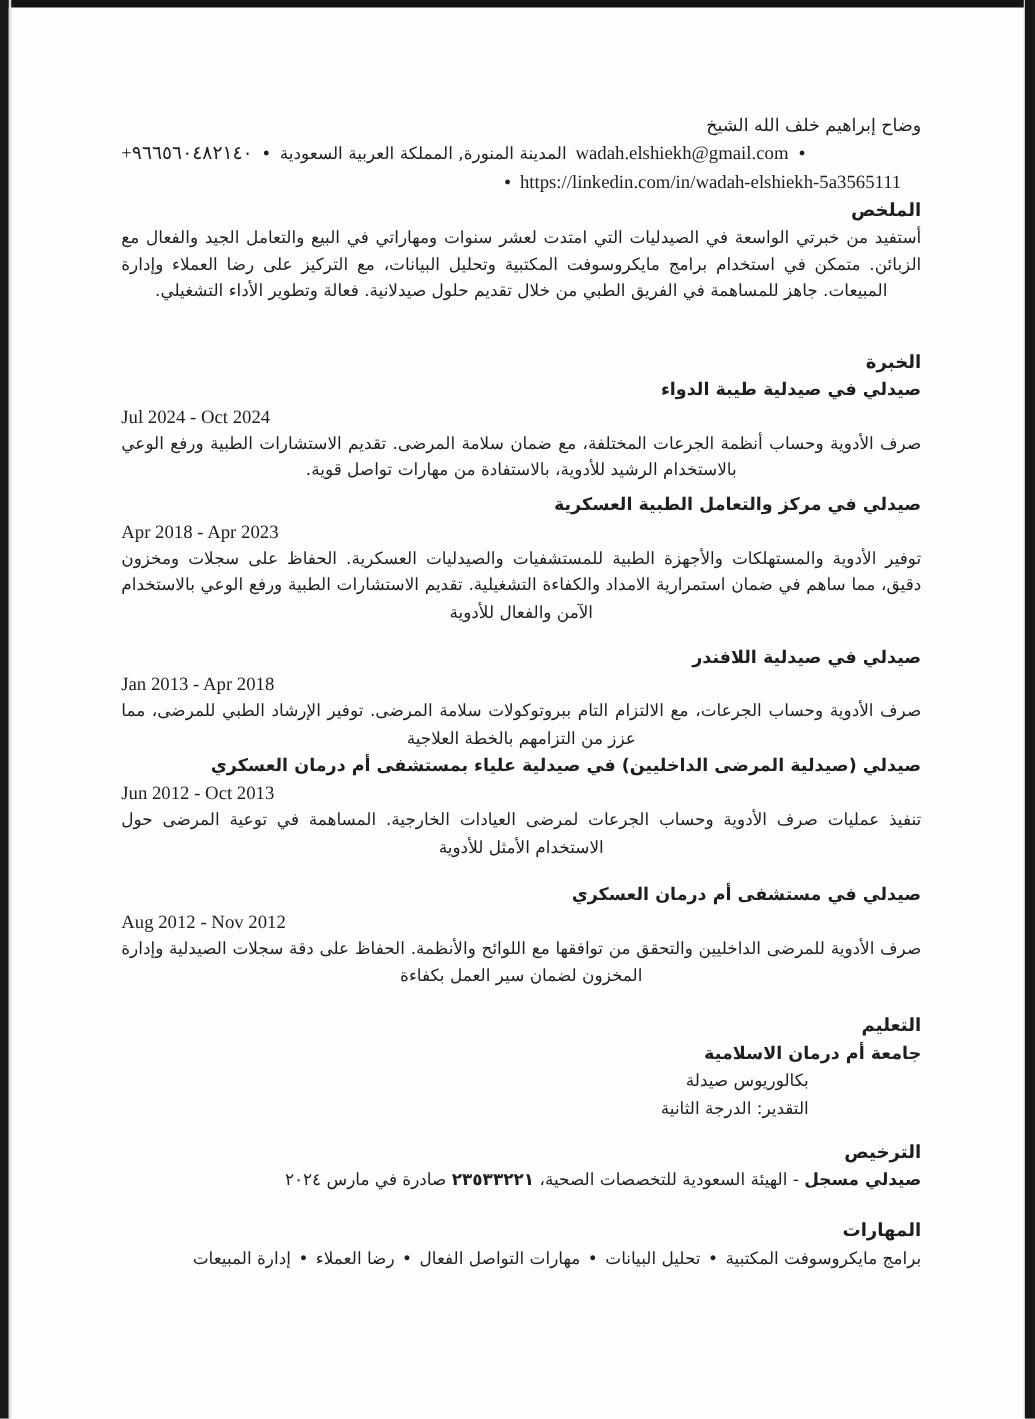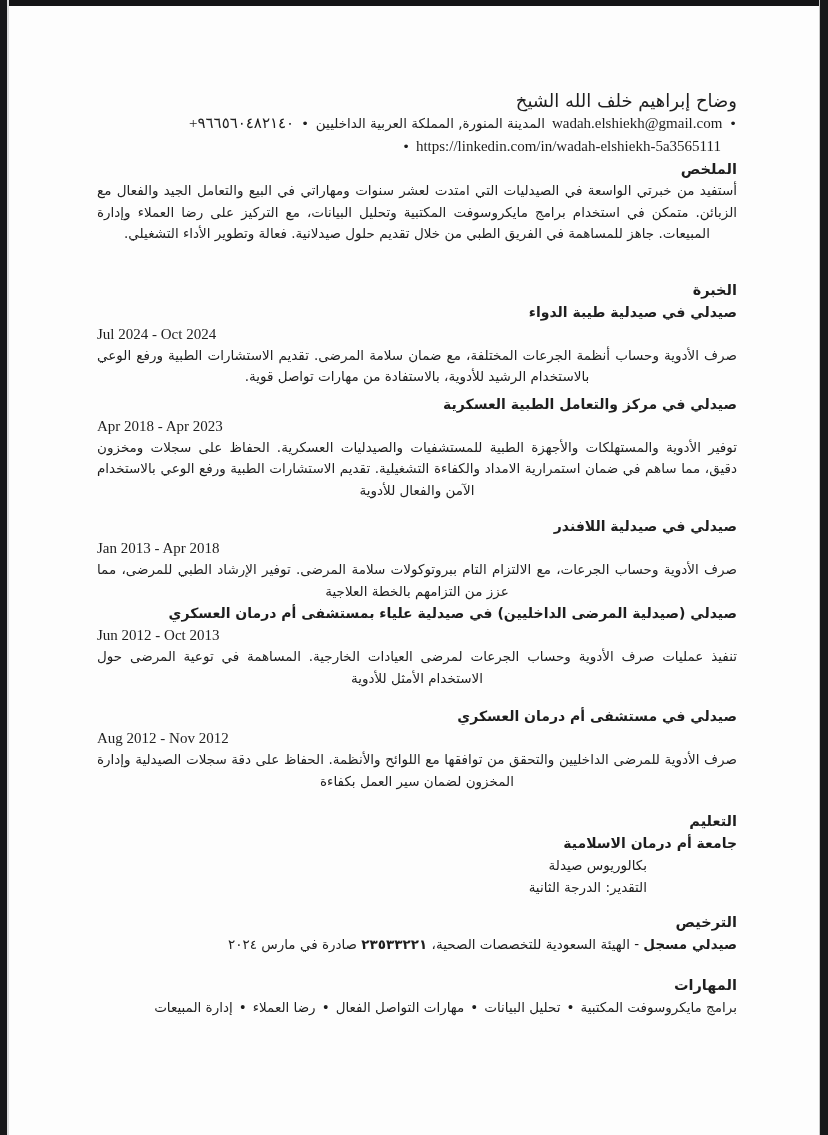--- a/index.html
+++ b/index.html
@@ -16,23 +16,23 @@
   .edge-right-soft{position:absolute;right:8px;top:0;width:1px;height:1135px;background:#c9c9c9;}
   .edge-bottom{left:0;bottom:0;width:828px;height:6px;background:#141416;}
 
   .content{
     position:absolute;top:0;right:91px;width:640px;
     direction:rtl;text-align:right;
     font-size:13.5px;line-height:21.5px;
   }
   .latin{font-family:"Liberation Serif","DejaVu Serif",serif;font-size:15px;direction:ltr;unicode-bidi:isolate;}
 
-  .name{margin-top:90px;line-height:22px;font-size:18px;}
+  .name{margin-top:90px;line-height:22px;font-size:14px;}
   .contact-line{
-    direction:ltr;display:flex;justify-content:flex-end;align-items:baseline;
+    direction:ltr;display:flex;align-items:baseline;
     gap:7px;line-height:22px;font-size:13.5px;
   }
   .contact-line .city{direction:rtl;unicode-bidi:isolate;}
   .bullet{font-size:13px;}
   .linkedin-line{
     direction:ltr;display:flex;justify-content:flex-end;align-items:baseline;
     gap:6px;line-height:22px;padding-right:16px;
   }
 
   .sec-heading{font-weight:bold;font-size:14.5px;line-height:22px;}
@@ -73,21 +73,21 @@
 <div class="edge-right-soft"></div>
 <div class="edge-bottom"></div>
 
 <div class="content">
 
   <div class="name">وضاح إبراهيم خلف الله الشيخ</div>
 
   <div class="contact-line">
     <span class="latin">+٩٦٦٥٦٠٤٨٢١٤٠</span>
     <span class="bullet">•</span>
-    <span class="city">المدينة المنورة, المملكة العربية الداخليين</span>
+    <span class="city">المدينة المنورة, المملكة العربية السعودية</span>
     <span class="latin">wadah.elshiekh@gmail.com</span>
     <span class="bullet">•</span>
   </div>
 
   <div class="linkedin-line">
     <span class="bullet">•</span>
     <span class="latin">https://linkedin.com/in/wadah-elshiekh-5a3565111</span>
   </div>
 
   <div class="sec-heading mt-sum">الملخص</div>

